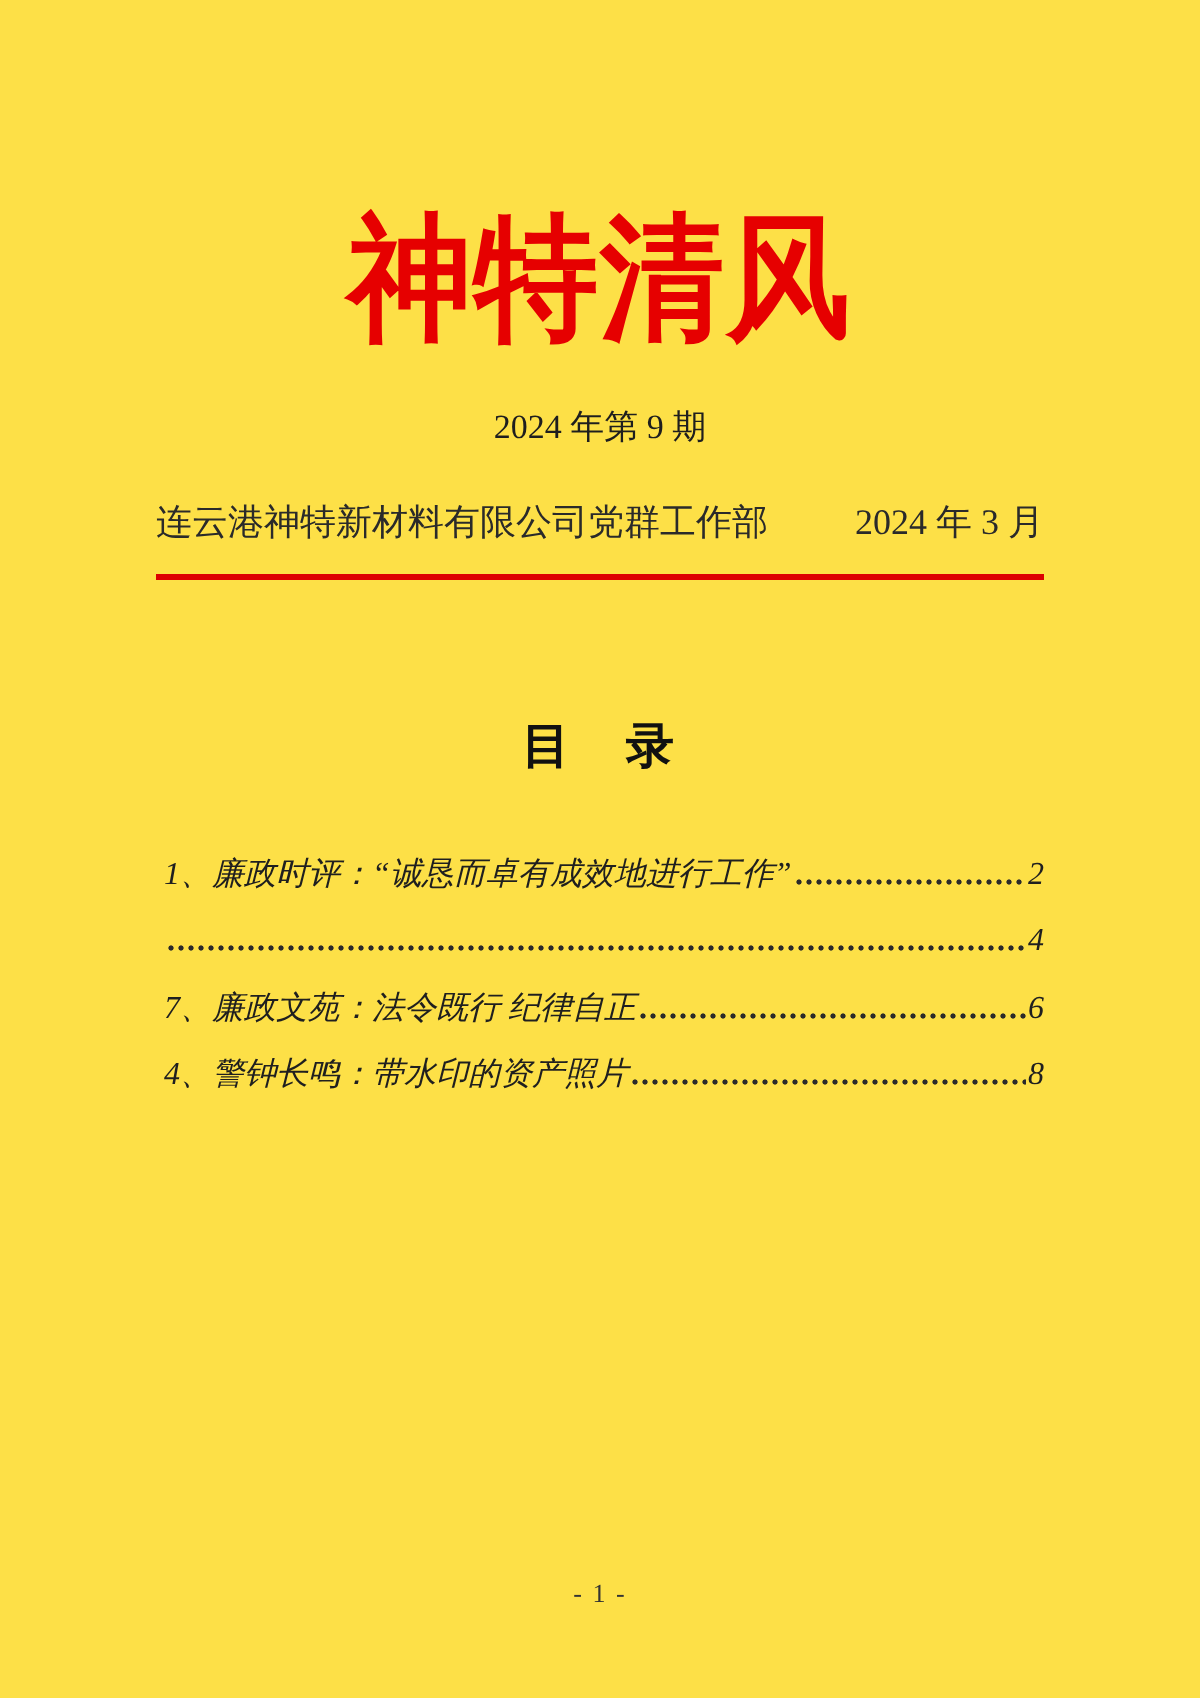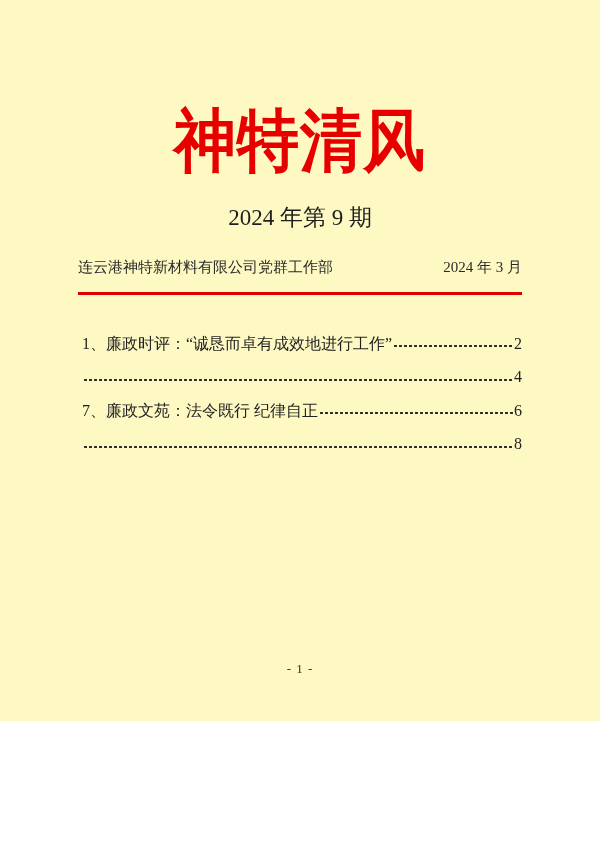--- a/index.html
+++ b/index.html
@@ -3,23 +3,23 @@
 <meta charset="utf-8">
 <style>
   html, body {
     margin: 0;
     padding: 0;
     background: #ffffff;
   }
   .page {
     position: relative;
     width: 600px;
-    height: 721px;
+    height: 849px;
     margin: 0 auto;
-    background: #fef9c3;
+    background: #fde047;
     overflow: hidden;
     font-family: "Liberation Serif", "DejaVu Serif", serif;
     color: var(--text, #222222);
   }
   .content {
     padding: 0 78px;
   }
   .doc-title {
     margin: 0;
     padding-top: 106px;
@@ -28,31 +28,31 @@
     font-weight: 600;
     text-align: center;
     color: var(--title-red, #e60000);
     letter-spacing: 1px;
     transform: scaleY(1.1);
     transform-origin: 50% 60%;
     white-space: nowrap;
   }
   .issue-line {
     margin-top: 34px;
-    font-size: 23px;
+    font-size: 17px;
     line-height: 1.4;
     text-align: center;
     color: #1e1e1e;
   }
   .masthead {
     margin-top: 24px;
     display: flex;
     justify-content: space-between;
     align-items: baseline;
-    font-size: 15px;
+    font-size: 18px;
     line-height: 1.3;
     color: #2a2a2a;
   }
   .red-rule {
     margin-top: 14px;
     height: 3px;
     background: var(--rule-red, #dd0000);
   }
   .toc-heading {
     margin: 0;
@@ -68,20 +68,21 @@
     margin-top: 32px;
     padding-left: 4px;
   }
   .toc-item {
     display: flex;
     align-items: baseline;
     font-size: 16px;
     line-height: 33.5px;
     color: #1f1f1f;
     white-space: nowrap;
+    font-style: italic;
   }
   .toc-item-label {
     flex: 0 0 auto;
   }
   .toc-leader {
     flex: 1 1 auto;
     align-self: stretch;
     margin: 0 1px;
     background-image: radial-gradient(circle, #2a2a2a 1.1px, transparent 1.5px);
     background-size: 5px 10px;
@@ -112,38 +113,40 @@
 
     <div class="issue-line">2024 年第 9 期</div>
 
     <div class="masthead">
       <span>连云港神特新材料有限公司党群工作部</span>
       <span>2024 年 3 月</span>
     </div>
 
     <div class="red-rule"></div>
 
+    <h2 class="toc-heading">目　录</h2>
 
     <div class="toc-list">
 
     <div class="toc-item">
         <span class="toc-item-label">1、廉政时评：“诚恳而卓有成效地进行工作”</span>
         <span class="toc-leader"></span>
         <span class="toc-page-num">2</span>
       </div>
         <div class="toc-item">
         <span class="toc-leader"></span>
         <span class="toc-page-num">4</span>
       </div>
         <div class="toc-item">
         <span class="toc-item-label">7、廉政文苑：法令既行 纪律自正</span>
         <span class="toc-leader"></span>
         <span class="toc-page-num">6</span>
       </div>
         <div class="toc-item">
+        <span class="toc-item-label">4、警钟长鸣：带水印的资产照片</span>
         <span class="toc-leader"></span>
         <span class="toc-page-num">8</span>
       </div>
       </div>
 
   </div>
 
   <div class="footer-page-number">- 1 -</div>
 </div>
 

